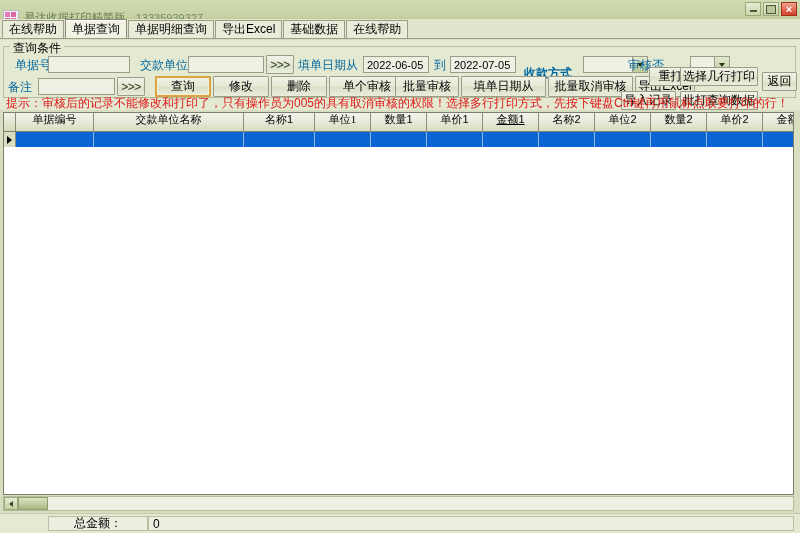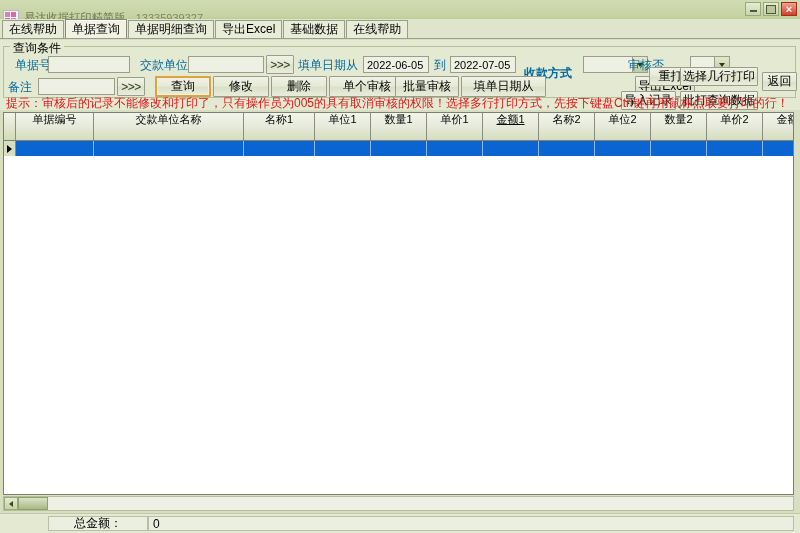--- a/index.html
+++ b/index.html
@@ -248,21 +248,21 @@
     position: absolute;
     left: 3px; top: 112px;
     width: 791px; height: 383px;
     background: #ffffff;
     border: 1px solid #7f7f6f;
     box-sizing: border-box;
     overflow: hidden;
   }
   .grid-head {
     display: flex;
-    height: 28px;
+    height: 19px;
     background: #dfe4cb;
     border-bottom: 1px solid #7f7f6f;
     box-sizing: border-box;
   }
   .gh-corner {
     width: 12px;
     flex: none;
     background: linear-gradient(to bottom, #f1f3e8, #d4dab9);
     border-right: 1px solid #8d8d7c;
     box-sizing: border-box;
@@ -447,38 +447,39 @@
     <div class="lbl" style="left:8px; top:40px;">备注</div>
     <input class="txtbox" style="left: 38px; top: 38px; width: 77px; height: 17px;" value="">
     <div class="btn arrows" style="left:117px; top:37px; width:28px; height:19px;">&gt;&gt;&gt;</div>
 
     <div class="btn focus" style="left:155px; top:36px; width:56px; height:21px;">查询</div>
     <div class="btn" style="left:213px; top:36px; width:56px; height:21px;">修改</div>
     <div class="btn" style="left:271px; top:36px; width:56px; height:21px;">删除</div>
     <div class="btn" style="left:329px; top:36px; width:76px; height:21px;">单个审核</div>
     <div class="btn" style="left:395px; top:36px; width:64px; height:21px;">批量审核</div>
     <div class="btn" style="left:461px; top:36px; width:85px; height:21px;">填单日期从</div>
+    <div class="btn" style="left:548px; top:36px; width:85px; height:21px;">批量取消审核</div>
     <div class="btn" style="left:635px; top:36px; width:60px; height:21px;">导出Excel</div>
   </div>
 
   <div class="btn" style="left:621px; top:67px; width:55px; height:19px;margin-left:28px;">重打印</div>
   <div class="btn" style="left:680px; top:67px; width:78px; height:19px;">选择几行打印</div>
   <div class="btn" style="left:762px; top:72px; width:35px; height:19px;">返回</div>
   <div class="btn" style="left:621px; top:91px; width:55px; height:19px;">导入记录</div>
   <div class="btn" style="left:680px; top:91px; width:78px; height:19px;">批打查询数据</div>
 
   <div class="hint">提示：审核后的记录不能修改和打印了，只有操作员为005的具有取消审核的权限！选择多行打印方式，先按下键盘Ctrl键再用鼠标点取要打印的行！</div>
 
   <div class="grid">
     <div class="grid-head">
       <div class="gh-corner"></div>
       <div class="gh-cell" style="width:78px;">单据编号</div>
       <div class="gh-cell" style="width:150px;">交款单位名称</div>
       <div class="gh-cell" style="width:71px;">名称1</div>
-      <div class="gh-cell" style="width:56px;">单位1</div>
+      <div class="gh-cell" style="width:56px;font-family:Liberation Serif, serif;">单位1</div>
       <div class="gh-cell" style="width:56px;">数量1</div>
       <div class="gh-cell" style="width:56px;">单价1</div>
       <div class="gh-cell" style="width:56px;text-decoration:underline;">金额1</div>
       <div class="gh-cell" style="width:56px;">名称2</div>
       <div class="gh-cell" style="width:56px;">单位2</div>
       <div class="gh-cell" style="width:56px;">数量2</div>
       <div class="gh-cell" style="width:56px;">单价2</div>
       <div class="gh-cell" style="width:56px;">金额2</div>
 
     </div>

